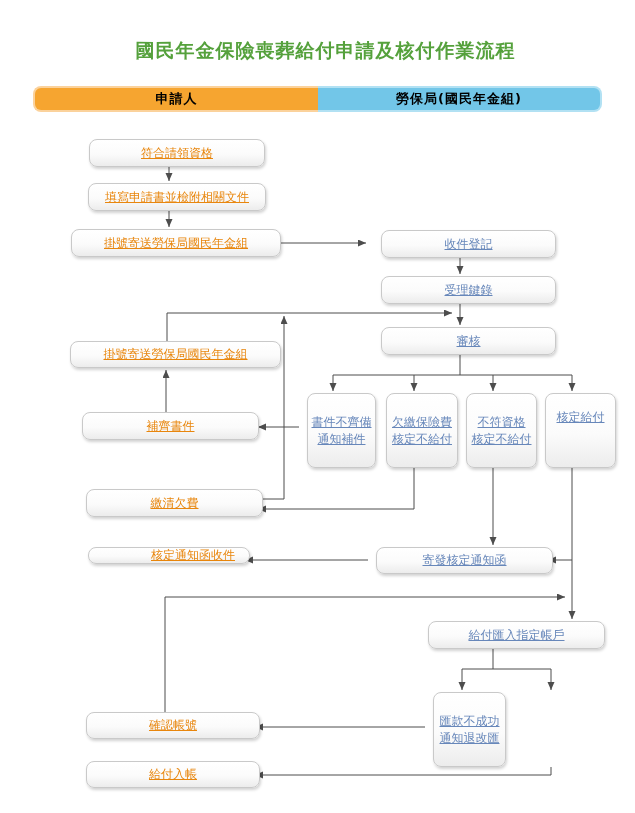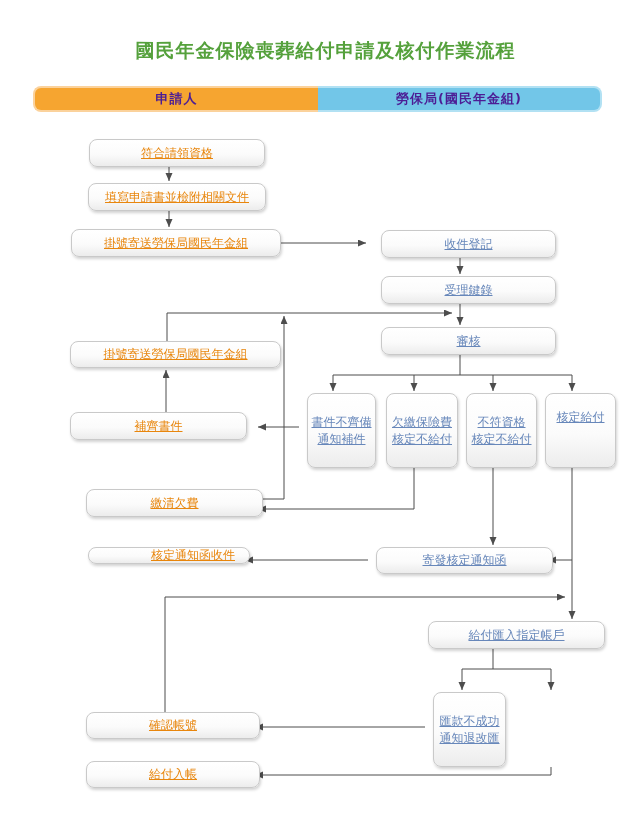--- a/index.html
+++ b/index.html
@@ -11,21 +11,21 @@
 
   .title{
     position:absolute;left:0;top:30px;width:635px;margin:8px;
     text-align:center;font-size:19px;font-weight:bold;
     color:var(--title-green,#55a13c);letter-spacing:1px;
   }
 
   .lanes{position:absolute;left:33px;top:86px;width:569px;height:26px;display:flex;}
   .lane{
     box-sizing:border-box;height:26px;display:flex;align-items:center;justify-content:center;
-    color:#4c1d95;font-size:13px;font-weight:bold;letter-spacing:1px;
+    color:#000000;font-size:13px;font-weight:bold;letter-spacing:1px;
   }
   .lane-applicant{
     width:285px;background:var(--applicant-orange,#f6a530);
     border:2px solid #fbd29c;border-right:none;border-radius:8px 0 0 8px;
   }
   .lane-bureau{
     width:284px;background:var(--bureau-blue,#72c6e8);
     border:2px solid #b2e1f3;border-left:none;border-radius:0 8px 8px 0;
   }
 
@@ -95,21 +95,21 @@
 
   <div class="node orange" style="left:81px;top:139px;width:176px;height:28px;">符合請領資格</div>
   <div class="node orange" style="left:80px;top:183px;width:178px;height:28px;">填寫申請書並檢附相關文件</div>
   <div class="node orange" style="left:63px;top:229px;width:210px;height:28px;">掛號寄送勞保局國民年金組</div>
 
   <div class="node blue" style="left:373px;top:230px;width:175px;height:28px;">收件登記</div>
   <div class="node blue" style="left:373px;top:276px;width:175px;height:28px;">受理鍵錄</div>
   <div class="node blue" style="left:373px;top:327px;width:175px;height:28px;">審核</div>
 
   <div class="node orange" style="left:62px;top:341px;width:211px;height:27px;">掛號寄送勞保局國民年金組</div>
-  <div class="node orange" style="left:62px;top:412px;width:177px;height:28px;">補齊書件</div>
+  <div class="node orange" style="left:74px;top:412px;width:177px;height:28px;">補齊書件</div>
 
   <div class="node blue" style="left:299px;top:393px;width:69px;height:75px;">書件不齊備
 通知補件</div>
   <div class="node blue" style="left:378px;top:393px;width:72px;height:75px;">欠繳保險費
 核定不給付</div>
   <div class="node blue" style="left:458px;top:393px;width:71px;height:75px;">不符資格
 核定不給付</div>
   <div class="node blue top-align" style="left:537px;top:393px;width:71px;height:75px;">核定給付</div>
 
   <div class="node orange" style="left:78px;top:489px;width:177px;height:28px;">繳清欠費</div>

